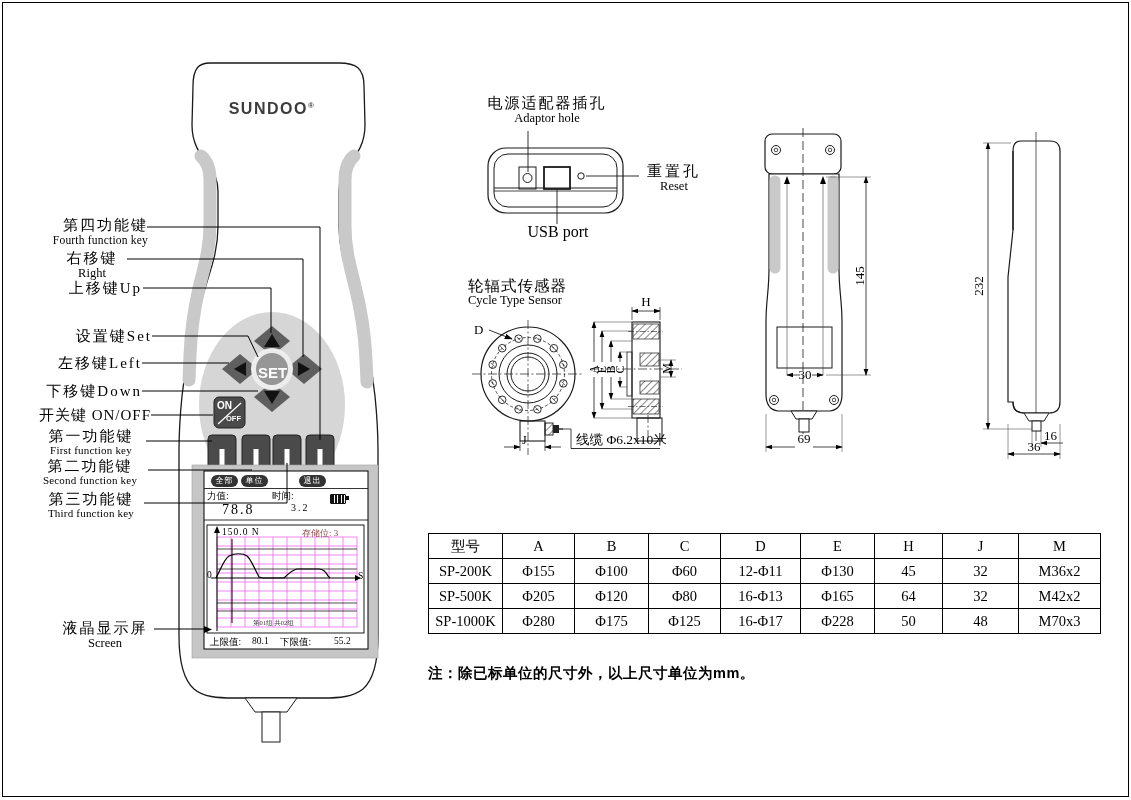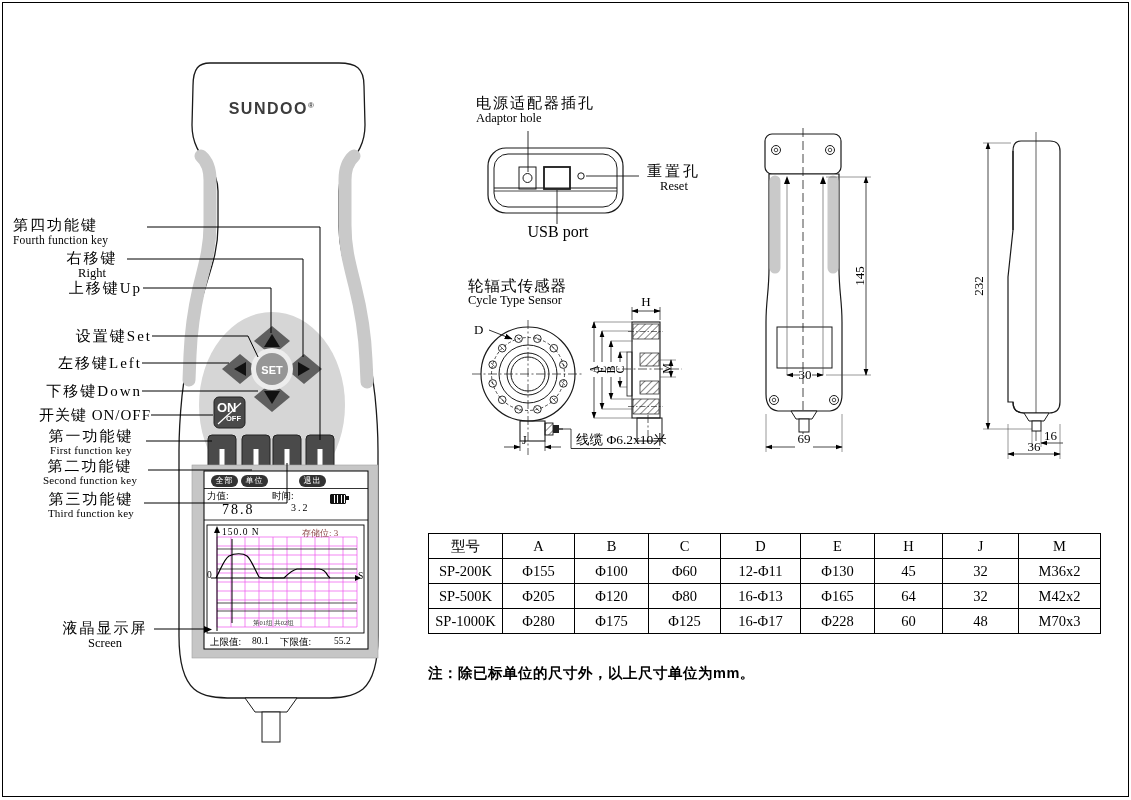--- a/index.html
+++ b/index.html
@@ -284,21 +284,21 @@
     <path d="M146,441 H212"></path>
     <path d="M148,470 H252"></path>
     <path d="M144,503 H287 V463"></path>
     <path d="M154,629 H205"></path>
     <polygon points="204,626 212,629.5 204,633" fill="#000" stroke="none"></polygon>
   </g>
 </svg>
 
 <div class="brand"><span>SUNDOO</span><sup>®</sup></div>
 
-<div class="lbl" style="left:13px;top:218px;width:118px;text-align:left">
+<div class="lbl" style="left:30px;top:218px;width:118px;text-align:right">
   <div class="cn">第四功能键</div>
   <div class="en">Fourth function key</div>
 </div>
 <div class="lbl" style="left:58px;top:251px;width:68px;text-align:center">
   <div class="cn">右移键</div>
   <div class="en2" style="text-align:center">Right</div>
 </div>
 <div class="lbl cn" style="left:48px;top:281px;width:94px;text-align:right">上移键Up</div>
 <div class="lbl cn" style="left:60px;top:329px;width:92px;text-align:right">设置键Set</div>
 <div class="lbl cn" style="left:50px;top:356px;width:92px;text-align:right">左移键Left</div>
@@ -314,21 +314,21 @@
 </div>
 <div class="lbl" style="left:36px;top:492px;width:110px;text-align:center">
   <div class="cn">第三功能键</div>
   <div class="en" style="font-size:11px">Third function key</div>
 </div>
 <div class="lbl" style="left:55px;top:621px;width:100px;text-align:center">
   <div class="cn">液晶显示屏</div>
   <div class="en2">Screen</div>
 </div>
 
-<div class="lbl" style="left:476px;top:96px;width:142px;">
+<div class="lbl" style="left:476px;top:96px;width:142px;text-align:center">
   <div class="cn">电源适配器插孔</div>
   <div class="en2">Adaptor hole</div>
 </div>
 <div class="lbl" style="left:641px;top:164px;width:66px;text-align:center">
   <div class="cn" style="letter-spacing:3px">重置孔</div>
   <div class="en2">Reset</div>
 </div>
 <div class="lbl" style="left:515px;top:224px;width:86px;text-align:center;font-size:16px">USB port</div>
 
 <div class="lbl" style="left:468px;top:278px;width:115px">
@@ -350,22 +350,22 @@
 <div class="lcdtxt" style="left:222px;top:527px;font-size:9.5px;letter-spacing:1px">150.0 N</div>
 <div class="lcdtxt" style="left:302px;top:527px;font-size:9px;color:#8a4444">存储位: 3</div>
 <div class="lcdtxt" style="left:207px;top:570px;font-size:9.5px">0</div>
 <div class="lcdtxt" style="left:358px;top:571px;font-size:9.5px">S</div>
 <div class="lcdtxt" style="left:253px;top:619px;font-size:6.5px;color:#333">第01组  共02组</div>
 <div class="lcdtxt" style="left:210px;top:636px;font-size:9.5px">上限值:</div>
 <div class="lcdtxt" style="left:252px;top:636px;font-size:9.5px">80.1</div>
 <div class="lcdtxt" style="left:280px;top:636px;font-size:9.5px">下限值:</div>
 <div class="lcdtxt" style="left:334px;top:636px;font-size:9.5px">55.2</div>
 
-<div class="keytxt" style="left:258px;top:364px;width:28px;text-align:center;font-size:11px">SET</div>
-<div class="keytxt" style="left:217px;top:400px;font-size:13px">ON</div>
+<div class="keytxt" style="left:258px;top:364px;width:28px;font-size:15px">SET</div>
+<div class="keytxt" style="left:217px;top:400px;font-size:10px">ON</div>
 <div class="keytxt" style="left:226px;top:414px;font-size:7.5px">OFF</div>
 
 <div id="spec-table">
   <table>
     <colgroup>
       <col style="width:74px">
           <col style="width:72px">
           <col style="width:74px">
       <col style="width:72px">
           <col style="width:80px">
@@ -410,21 +410,21 @@
             <td>32</td>
             <td>M42x2</td>
           </tr>
           <tr>
             <td>SP-1000K</td>
             <td>Φ280</td>
             <td>Φ175</td>
             <td>Φ125</td>
             <td>16-Φ17</td>
             <td>Φ228</td>
-            <td>60</td>
+            <td>50</td>
             <td>48</td>
             <td>M70x3</td>
           </tr>
         </tbody>
   </table>
 </div>
 <div id="note">注：除已标单位的尺寸外，以上尺寸单位为mm。</div>
 
 </div>
 

